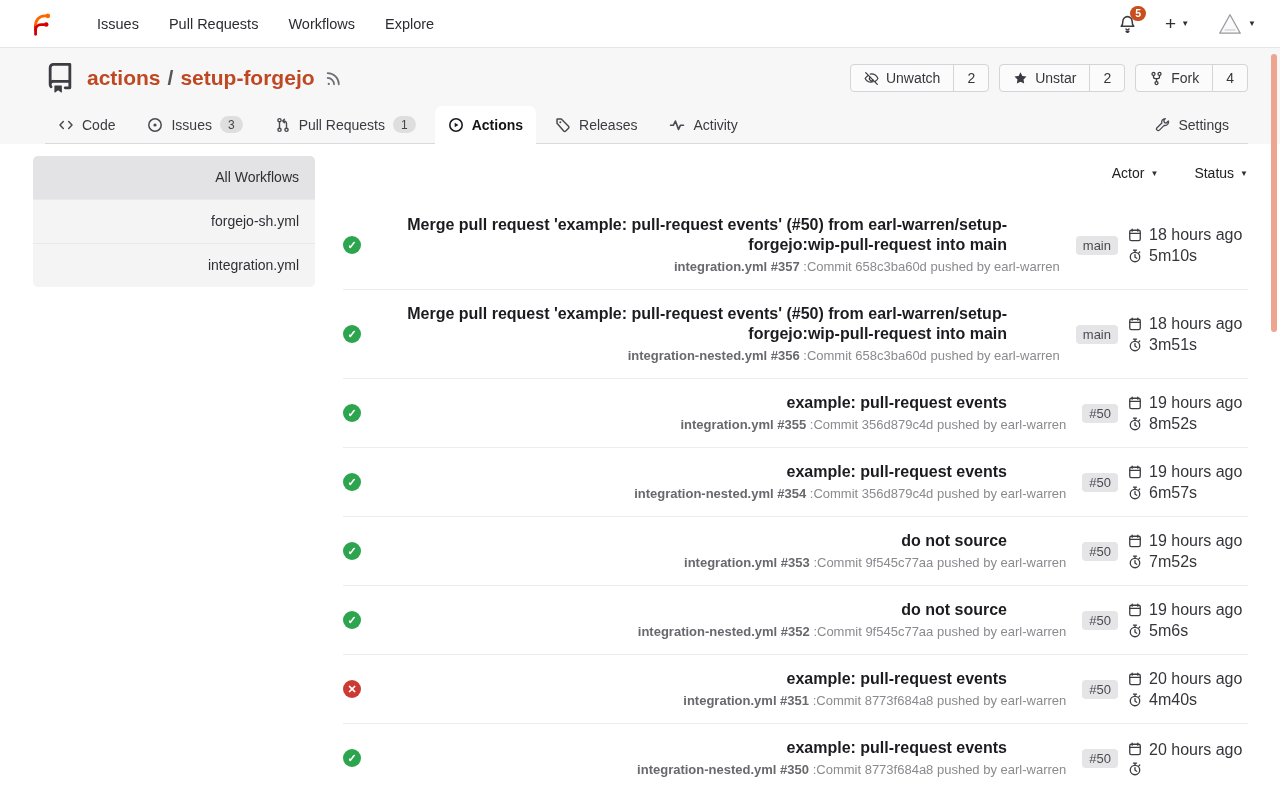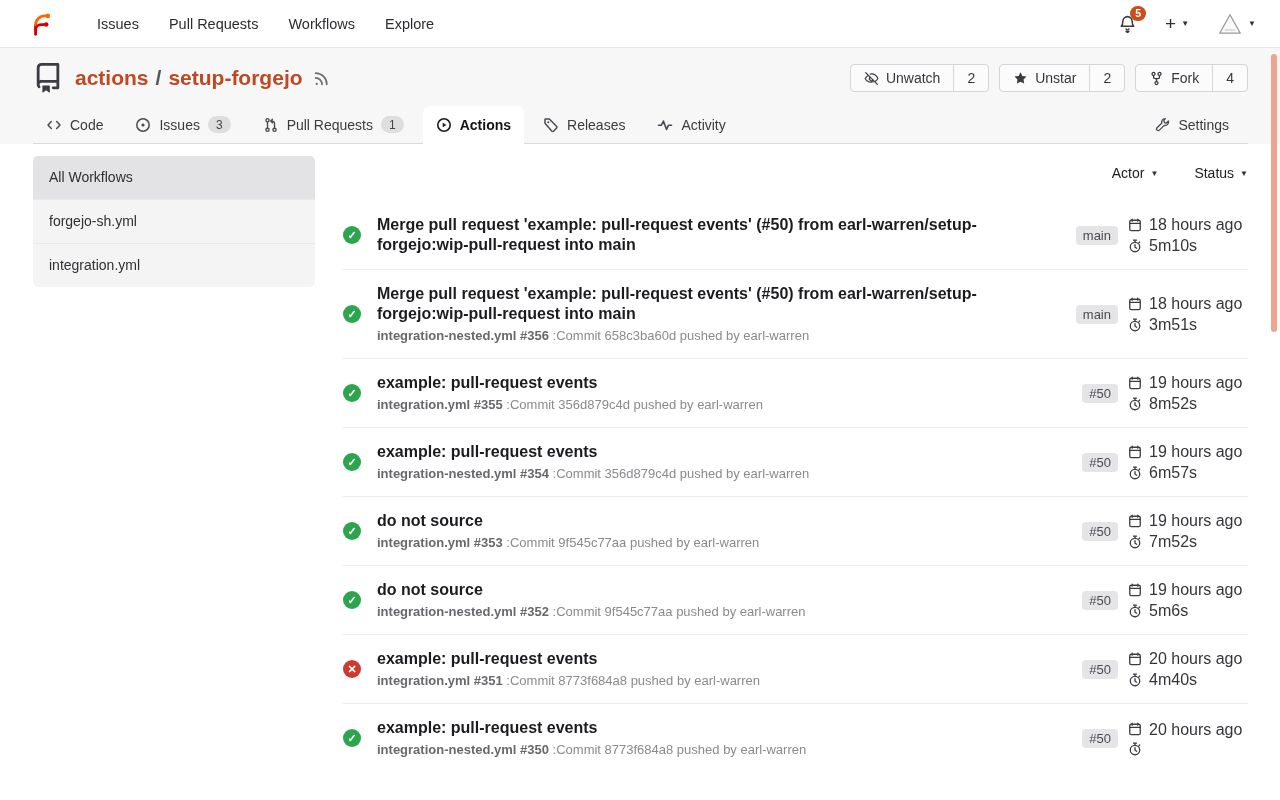--- a/index.html
+++ b/index.html
@@ -14,21 +14,21 @@
   .nav-link { padding:0 15px; font-size:14.5px; color:#2c2c31; cursor:pointer; line-height:48px; }
   .nav-right { margin-left:auto; display:flex; align-items:center; gap:28px; }
   .bell-wrap { position:relative; color:#3a3a40; display:flex; }
   .notif-badge { position:absolute; top:-8px; right:-9px; background:var(--c-badge-red,#c84f1c);
     color:#fff; font-size:10.5px; font-weight:700; border-radius:9px; padding:1.5px 5px; line-height:1.1; }
   .nav-group { display:flex; align-items:center; gap:5px; color:#2f2f34; cursor:pointer; }
   .plus-glyph { font-size:19px; font-weight:400; line-height:1; }
   .caret { font-size:8px; color:#2f2f34; }
 
   
-  .repo-header { background:#f7f7f8; padding:15px 32px 0 33px; }
+  .repo-header { background:#f7f7f8; padding:15px 32px 0 45px; }
   .repo-title-row { display:flex; align-items:center; }
   .repo-icon { color:#3c3c42; margin-right:12px; display:flex; }
   .repo-title { font-size:21px; display:flex; align-items:baseline; gap:7px; }
   .repo-owner { color:var(--c-primary,#bf4722); text-decoration:none; }
   .repo-sep { color:#55555a; }
   .repo-name { color:var(--c-primary,#bf4722); font-weight:700; text-decoration:none; }
   .rss-icon { color:#6e6e74; margin-left:10px; display:flex; }
   .repo-actions { margin-left:auto; display:flex; gap:10px;border-radius:12px; }
   .btn-group { display:flex; border:1px solid #d4d4d9; border-radius:4px; overflow:hidden; background:#fbfbfc; }
   .btn-part { display:flex; align-items:center; gap:7px; padding:5px 13px; font-size:14px;
@@ -40,21 +40,21 @@
   .tabs-row { display:flex; align-items:stretch; margin-top:13px; padding:0 0; border-bottom:1px solid #dadade; }
   .tab { display:flex; align-items:center; gap:8px; padding:10px 13px; margin-right:6px;
     font-size:14px; color:#3b3b40; cursor:pointer; }
   .tab.active { background:#fff; border-radius:7px 7px 0 0; font-weight:700; color:#141417; margin-bottom:-1px; }
   .tab-icon { display:flex; color:#4a4a50; }
   .tab.active .tab-icon { color:#1c1c20; }
   .count-badge { background:#dededf; border-radius:10px; padding:1.5px 8px; font-size:12px; color:#44444a; }
   .tab-settings { margin-left:auto; margin-right:6px; }
 
   
-  .content { display:flex; padding:12px 32px 0 33px; background:#fff; align-items:flex-start; }
+  .content { display:flex; padding:12px 32px 0 33px; background:#fff; align-items:flex-start;text-align:right; }
   .sidebar { width:282px; flex-shrink:0; border-radius:5px; overflow:hidden; }
   .sidebar-item { padding:12px 16px; font-size:14px; color:#2f2f34; background:#f4f4f5;
     border-top:1px solid #e9e9eb; cursor:pointer; line-height:19px; }
   .sidebar-item:first-child { border-top:none; }
   .sidebar-item.active { background:#e3e3e6; }
 
   .main { flex:1; padding-left:28px; min-width:0; }
   .filters { display:flex; justify-content:flex-end; gap:36px; padding-top:9px; }
   .filter { font-size:14px; color:#212126; cursor:pointer; display:flex; align-items:center; gap:6px; }
 
@@ -278,20 +278,24 @@
       <span class="filter">
         <span>Status</span>
         <span class="caret">▼</span>
       </span>
     </div>
     <div class="run-list">
         <div class="run-row">
     <span class="status-icon success">✓</span>
     <div class="run-main">
       <div class="run-title">Merge pull request 'example: pull-request events' (#50) from earl-warren/setup-forgejo:wip-pull-request into main</div>
+      <div class="run-sub">
+        <span class="run-wf">integration.yml #357</span>
+        <span class="run-commit">:Commit 658c3ba60d pushed by earl-warren</span>
+      </div>
     </div>
     <div class="run-right">
       <span class="ref-badge">main</span>
       <div class="run-times">
         <div class="time-line">
           <span class="time-icon">
             <svg width="14" height="14" viewBox="0 0 16 16" fill="none" stroke="currentColor" stroke-width="1.5" stroke-linecap="round">
               <path d="M4.8 1.2v2.4M11.2 1.2v2.4"></path>
               <rect x="2" y="2.6" width="12" height="11.8" rx="1.8"></rect>
               <path d="M2 6.2h12"></path>

